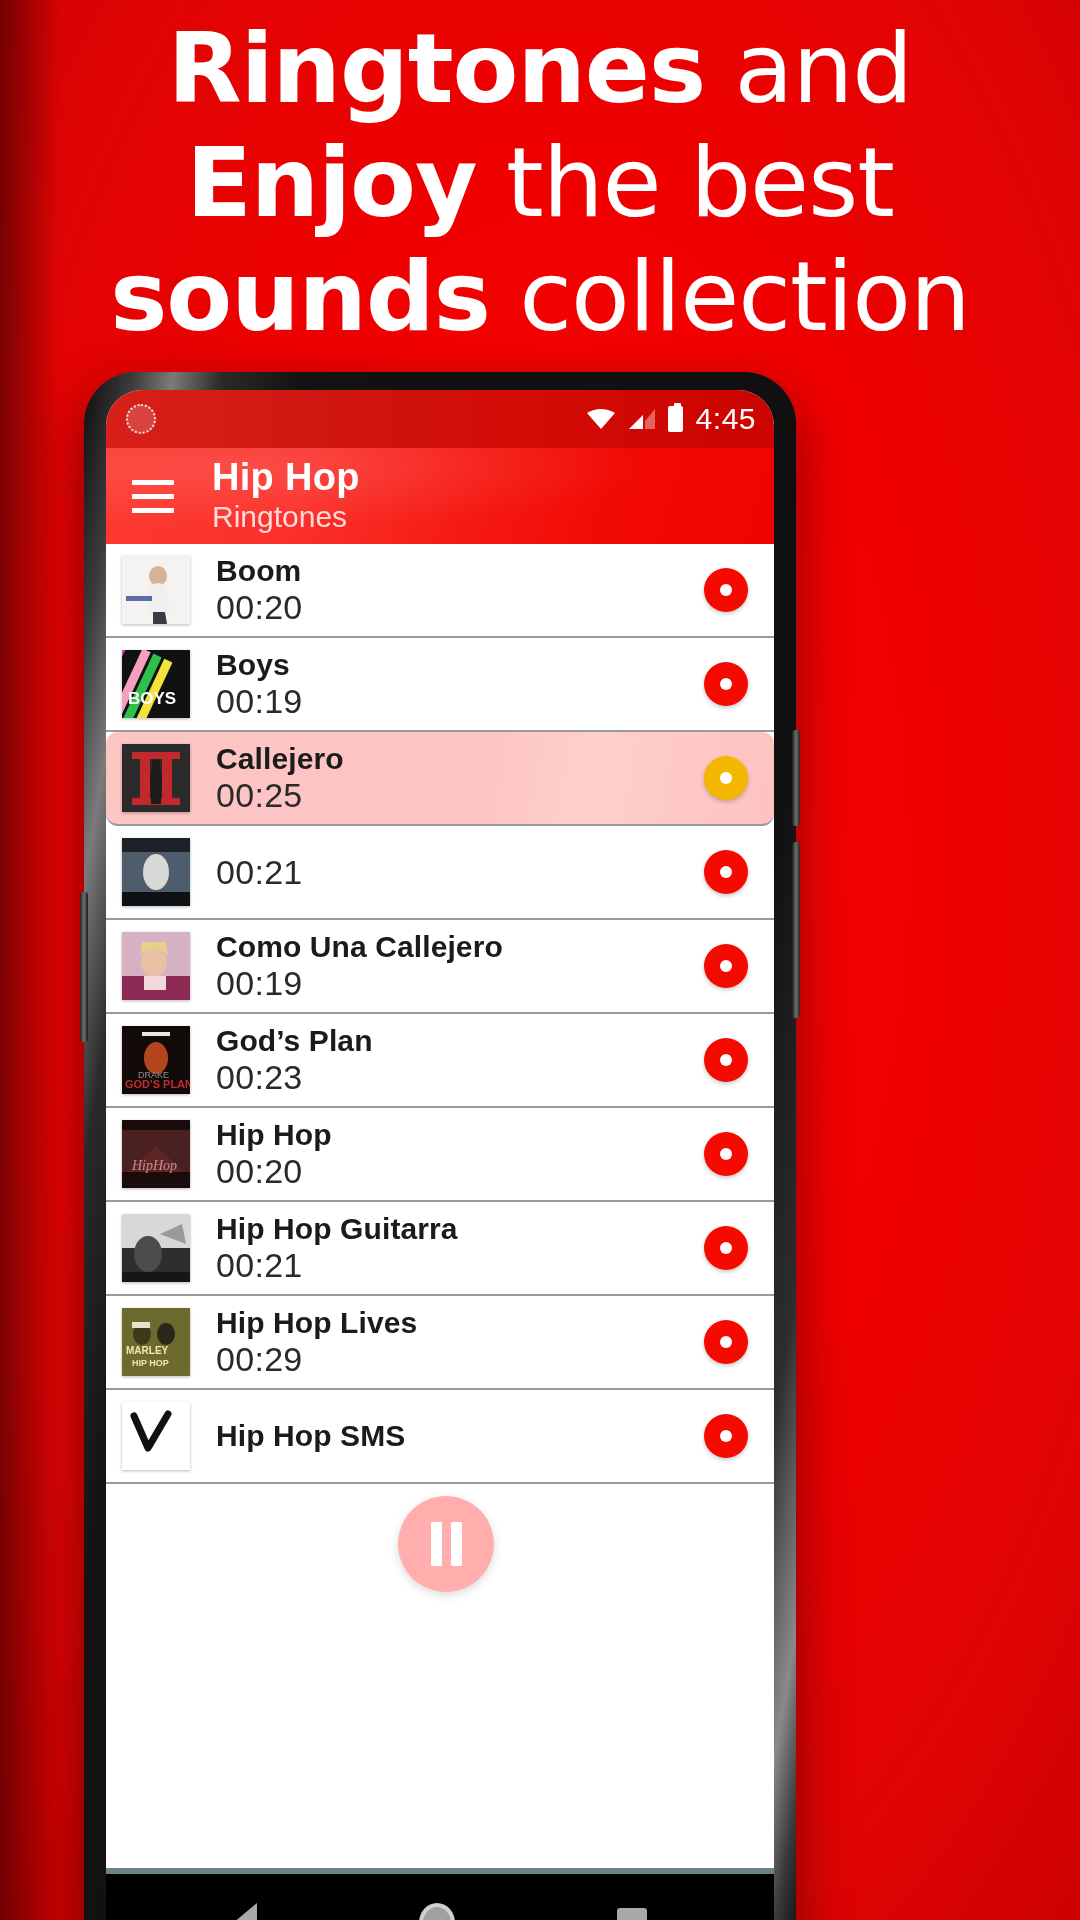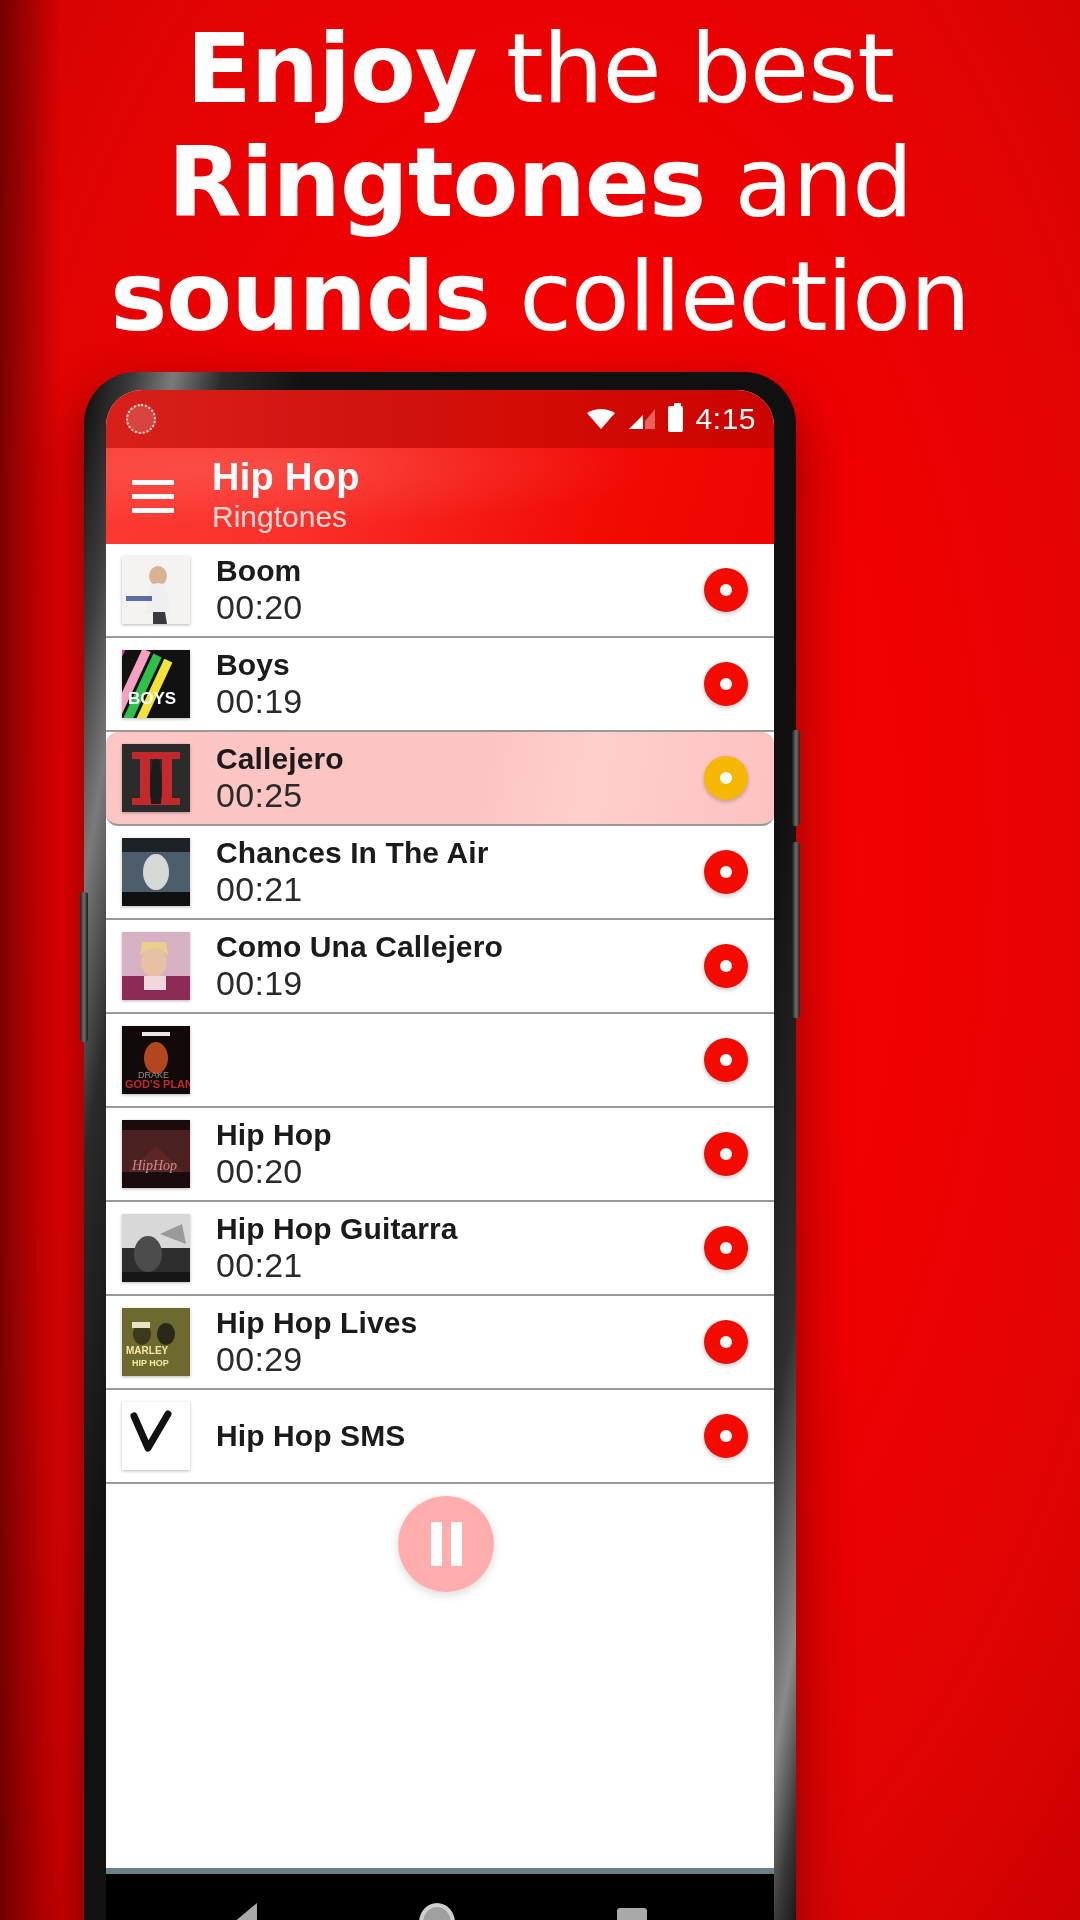--- a/index.html
+++ b/index.html
@@ -178,24 +178,24 @@
   .nv-home { width:36px;height:40px;border-radius:50%;border:4px solid #cfcfcf;background:#a0a0a0; }
   .nv-rec  { width:30px;height:30px;background:#a9a9a9;border-radius:3px; }
 </style>
 </head>
 <body>
 
 <div class="promo">
 
   <div class="headline">
     <span class="hl-line">
-      <span class="b">Enjoy</span><span class="n"> the best</span>
+      <span class="b">Ringtones</span><span class="n"> and</span>
     </span>
     <span class="hl-line">
-      <span class="b">Ringtones</span><span class="n"> and</span>
+      <span class="b">Enjoy</span><span class="n"> the best</span>
     </span>
     <span class="hl-line">
       <span class="b">sounds</span><span class="n"> collection</span>
     </span>
   </div>
 
   <div class="phone">
     <div class="btn-vol b1"></div>
     <div class="btn-vol b2"></div>
     <div class="btn-pw"></div>
@@ -207,21 +207,21 @@
           <div class="sb-dot"></div>
           <div class="sb-right">
             <svg class="ic-wifi" viewBox="0 0 30 22">
               <path d="M1 5 Q15 -3 29 5 L15 21 Z" fill="#fff"></path>
             </svg>
             <svg class="ic-sig" viewBox="0 0 26 22">
               <path d="M0 21 L14 21 L14 7 Z" fill="#fff"></path>
               <path d="M16 21 L26 21 L26 1 L16 13 Z" fill="#e8625c"></path>
             </svg>
             <div class="ic-bat"></div>
-            <span class="sb-time">4:15</span>
+            <span class="sb-time">4:45</span>
           </div>
         </div>
 
         <div class="appbar">
           <div class="hamburger">
             <span></span>
               <span></span>
               <span></span>
           </div>
           <div class="titles">
@@ -300,21 +300,20 @@
           <div class="row">
             <div class="thumb">
               <svg viewBox="0 0 68 68">
                   <rect width="68" height="68" fill="#1d2228"></rect>
                   <rect y="14" width="68" height="40" fill="#4e5d6b"></rect>
                   <ellipse cx="34" cy="34" rx="13" ry="18" fill="#d7d9d6"></ellipse>
                   <path d="M0 54 L68 54 L68 68 L0 68 Z" fill="#0e1114"></path>
                 </svg>
             </div>
             <div class="meta">
-              <div class="r-title">Chances In The Air</div>
               <div class="r-time">00:21</div>
             </div>
             <div class="ringbtn">
                 <i></i>
               </div>
           </div>
 
           <div class="row">
             <div class="thumb">
               <svg viewBox="0 0 68 68">
@@ -337,20 +336,24 @@
 
           <div class="row">
             <div class="thumb">
               <svg viewBox="0 0 68 68">
                   <rect width="68" height="68" fill="#120a08"></rect>
                   <rect x="20" y="6" width="28" height="4" fill="#e8e8e8"></rect>
                   <ellipse cx="34" cy="32" rx="12" ry="16" fill="#b2471f"></ellipse>
                   <text x="16" y="52" font-family="Liberation Sans" font-size="9" fill="#8f8f8f">DRAKE</text>
                   <text x="3" y="62" font-family="Liberation Sans" font-size="11" font-weight="700" fill="#c22b2b">GOD'S PLAN</text>
                 </svg>
+            </div>
+            <div class="meta">
+              <div class="r-title">God’s Plan</div>
+              <div class="r-time">00:23</div>
             </div>
             <div class="ringbtn">
                 <i></i>
               </div>
           </div>
 
           <div class="row">
             <div class="thumb">
               <svg viewBox="0 0 68 68">
                   <rect width="68" height="68" fill="#1a0c0c"></rect>

